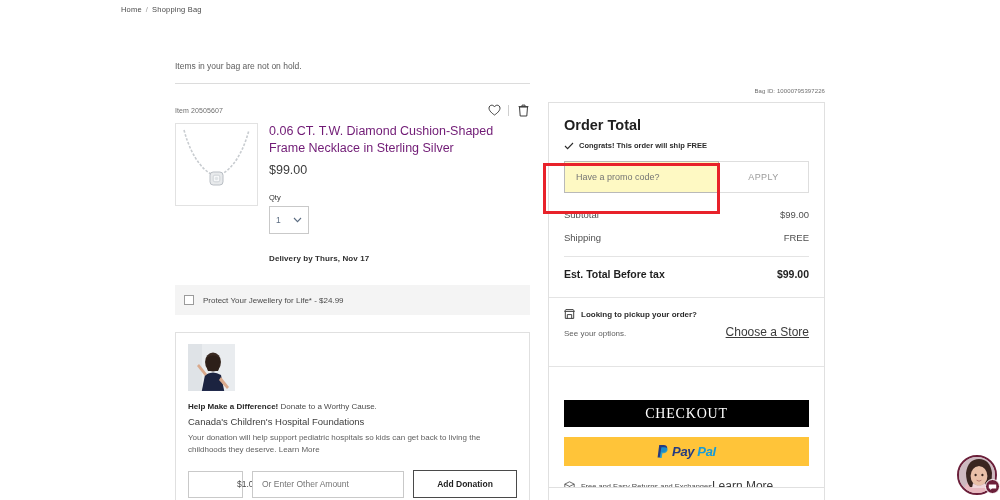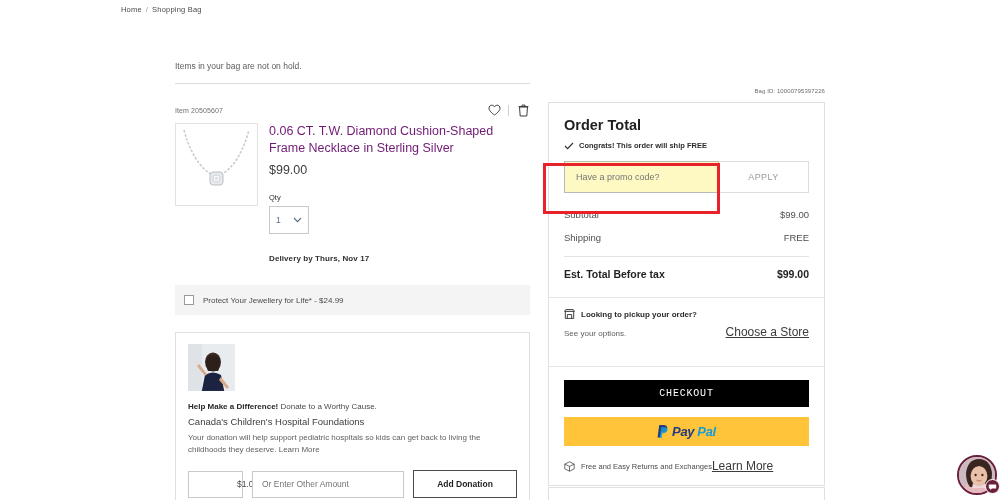--- a/index.html
+++ b/index.html
@@ -126,22 +126,23 @@
   .tot-line.bold { font-size: 10.5px; font-weight: bold; color: #1f1f1f; margin-top: 11px; }
   .card-div { border-top: 1px solid #e4e4e4; margin-top: 15px; }
   .pickup { padding: 11px 15px 12px 15px; }
   .pickup-t { display: flex; align-items: center; gap: 6px; font-size: 8px; font-weight: bold; color: #2b2b2b; }
   .pickup-b { display: flex; justify-content: space-between; align-items: baseline; margin-top: 6px; }
   .pickup-b span { font-size: 8px; color: #5f5f5f; }
   .link-u { font-size: 12px; color: #3b3b3b; text-decoration: underline; cursor: pointer; }
   .btn-area { padding: 13px 15px 12px 15px; }
   .checkout-btn {
     width: 100%; height: 27px; background: #000; color: #fff; border: none;
-    font-size: 10px; letter-spacing: .8px; cursor: pointer;
-    font-family: Liberation Mono, monospace;
+    font-size: 14px; letter-spacing: .8px; cursor: pointer;
+    font-family: Liberation Serif, serif;
+    margin-top: 20px;
   }
   .paypal-btn {
     width: 100%; height: 29px; background: #FFC439; border: none; margin-top: 10px;
     display: flex; align-items: center; justify-content: center; cursor: pointer;
   }
   .pp-wrap { display: flex; align-items: center; gap: 3px; }
   .pp-pay { font-size: 13px; font-weight: bold; color: #253B80; font-style: italic; letter-spacing: -.3px; }
   .pp-pal { font-size: 13px; font-weight: bold; color: #179BD7; font-style: italic; letter-spacing: -.3px; }
   .returns {
     display: flex; align-items: center; margin-top: 13px;

